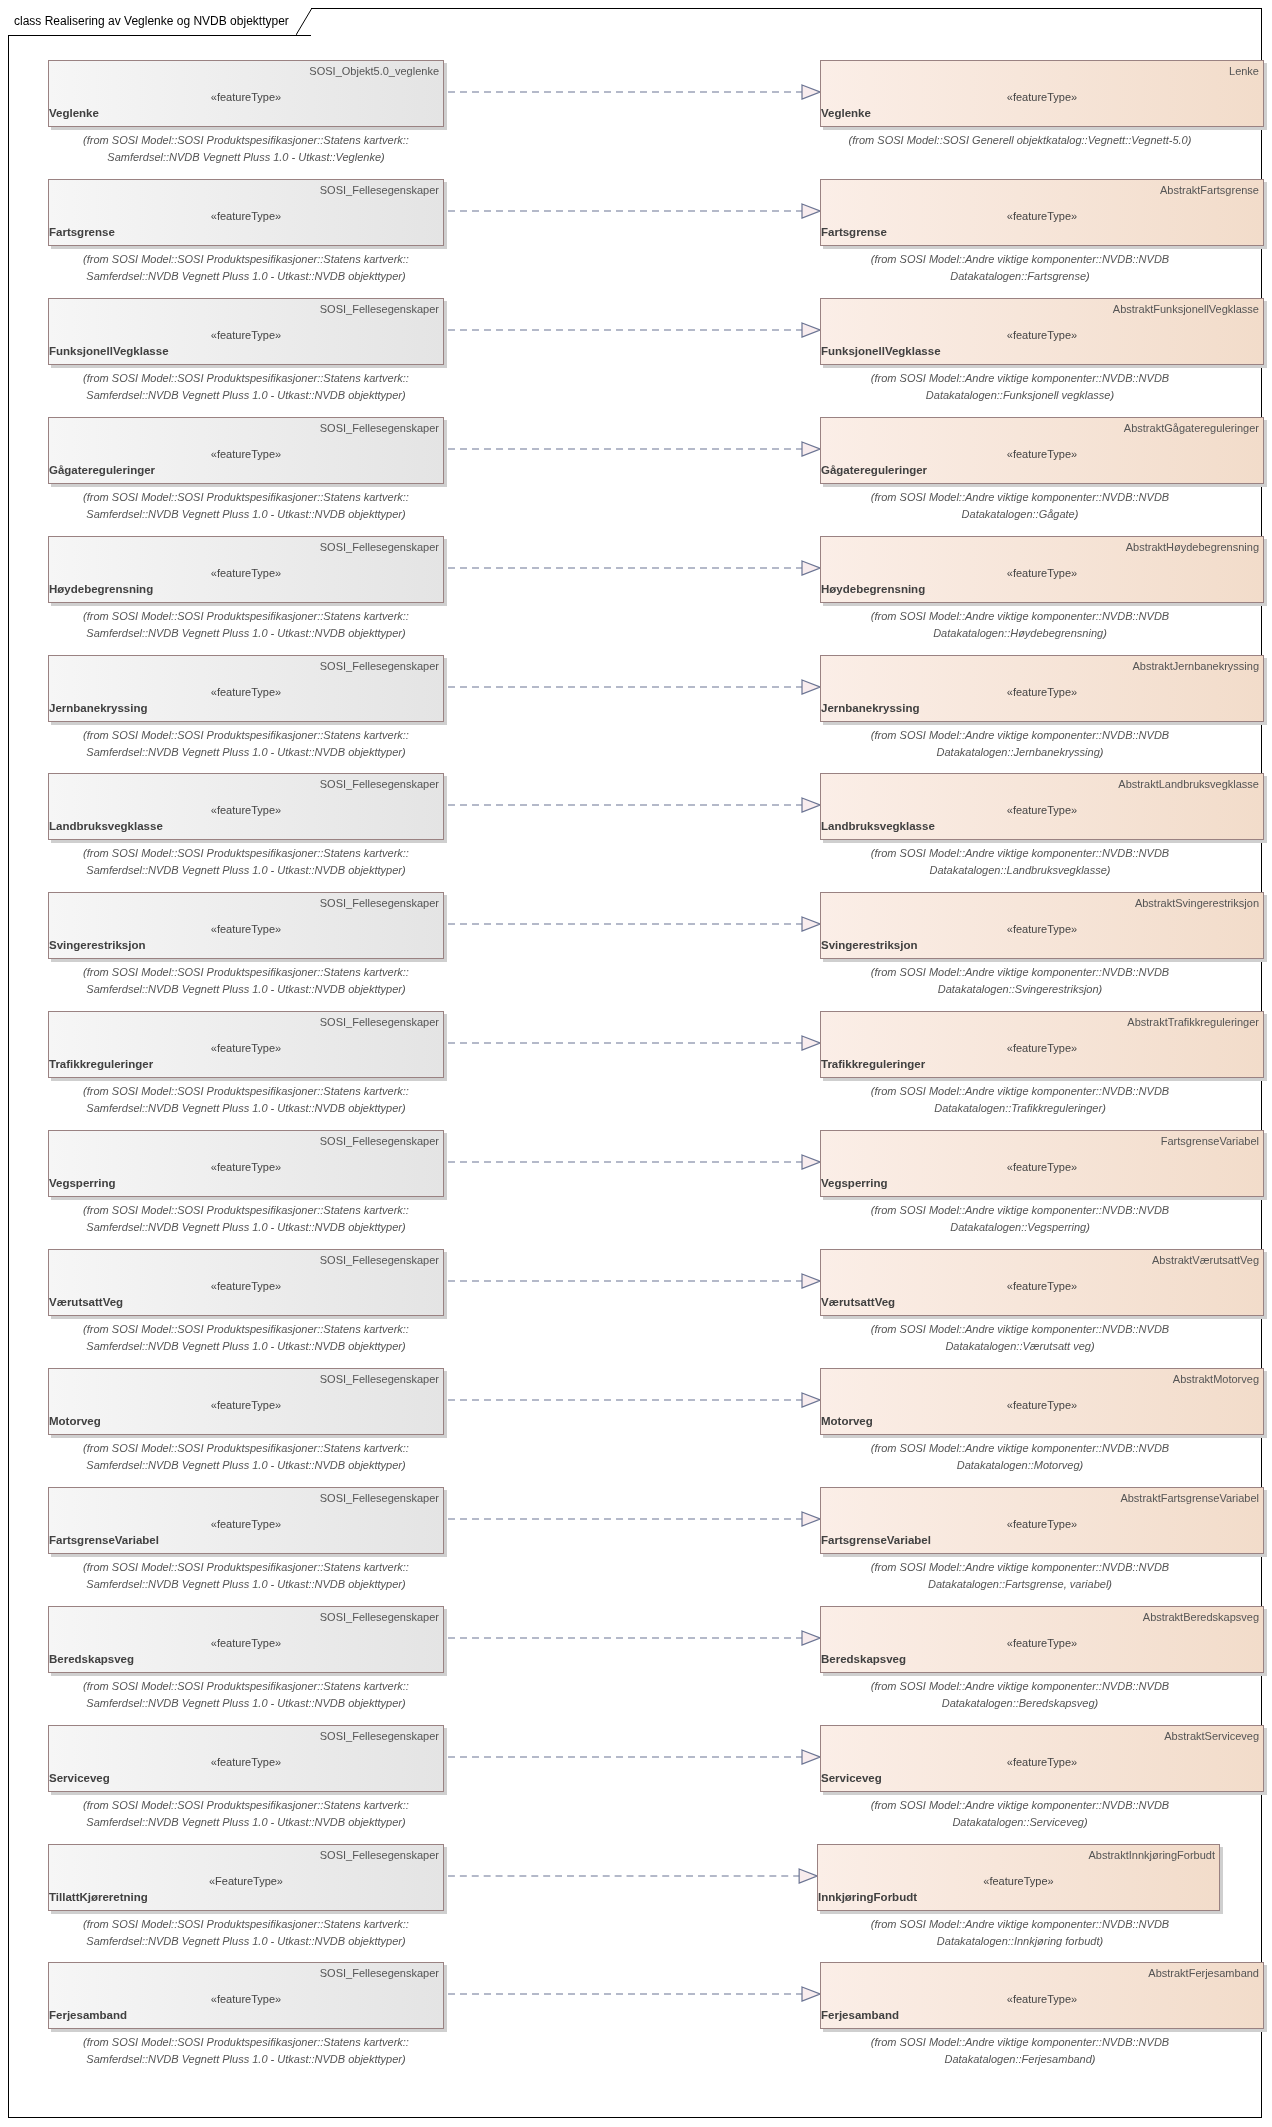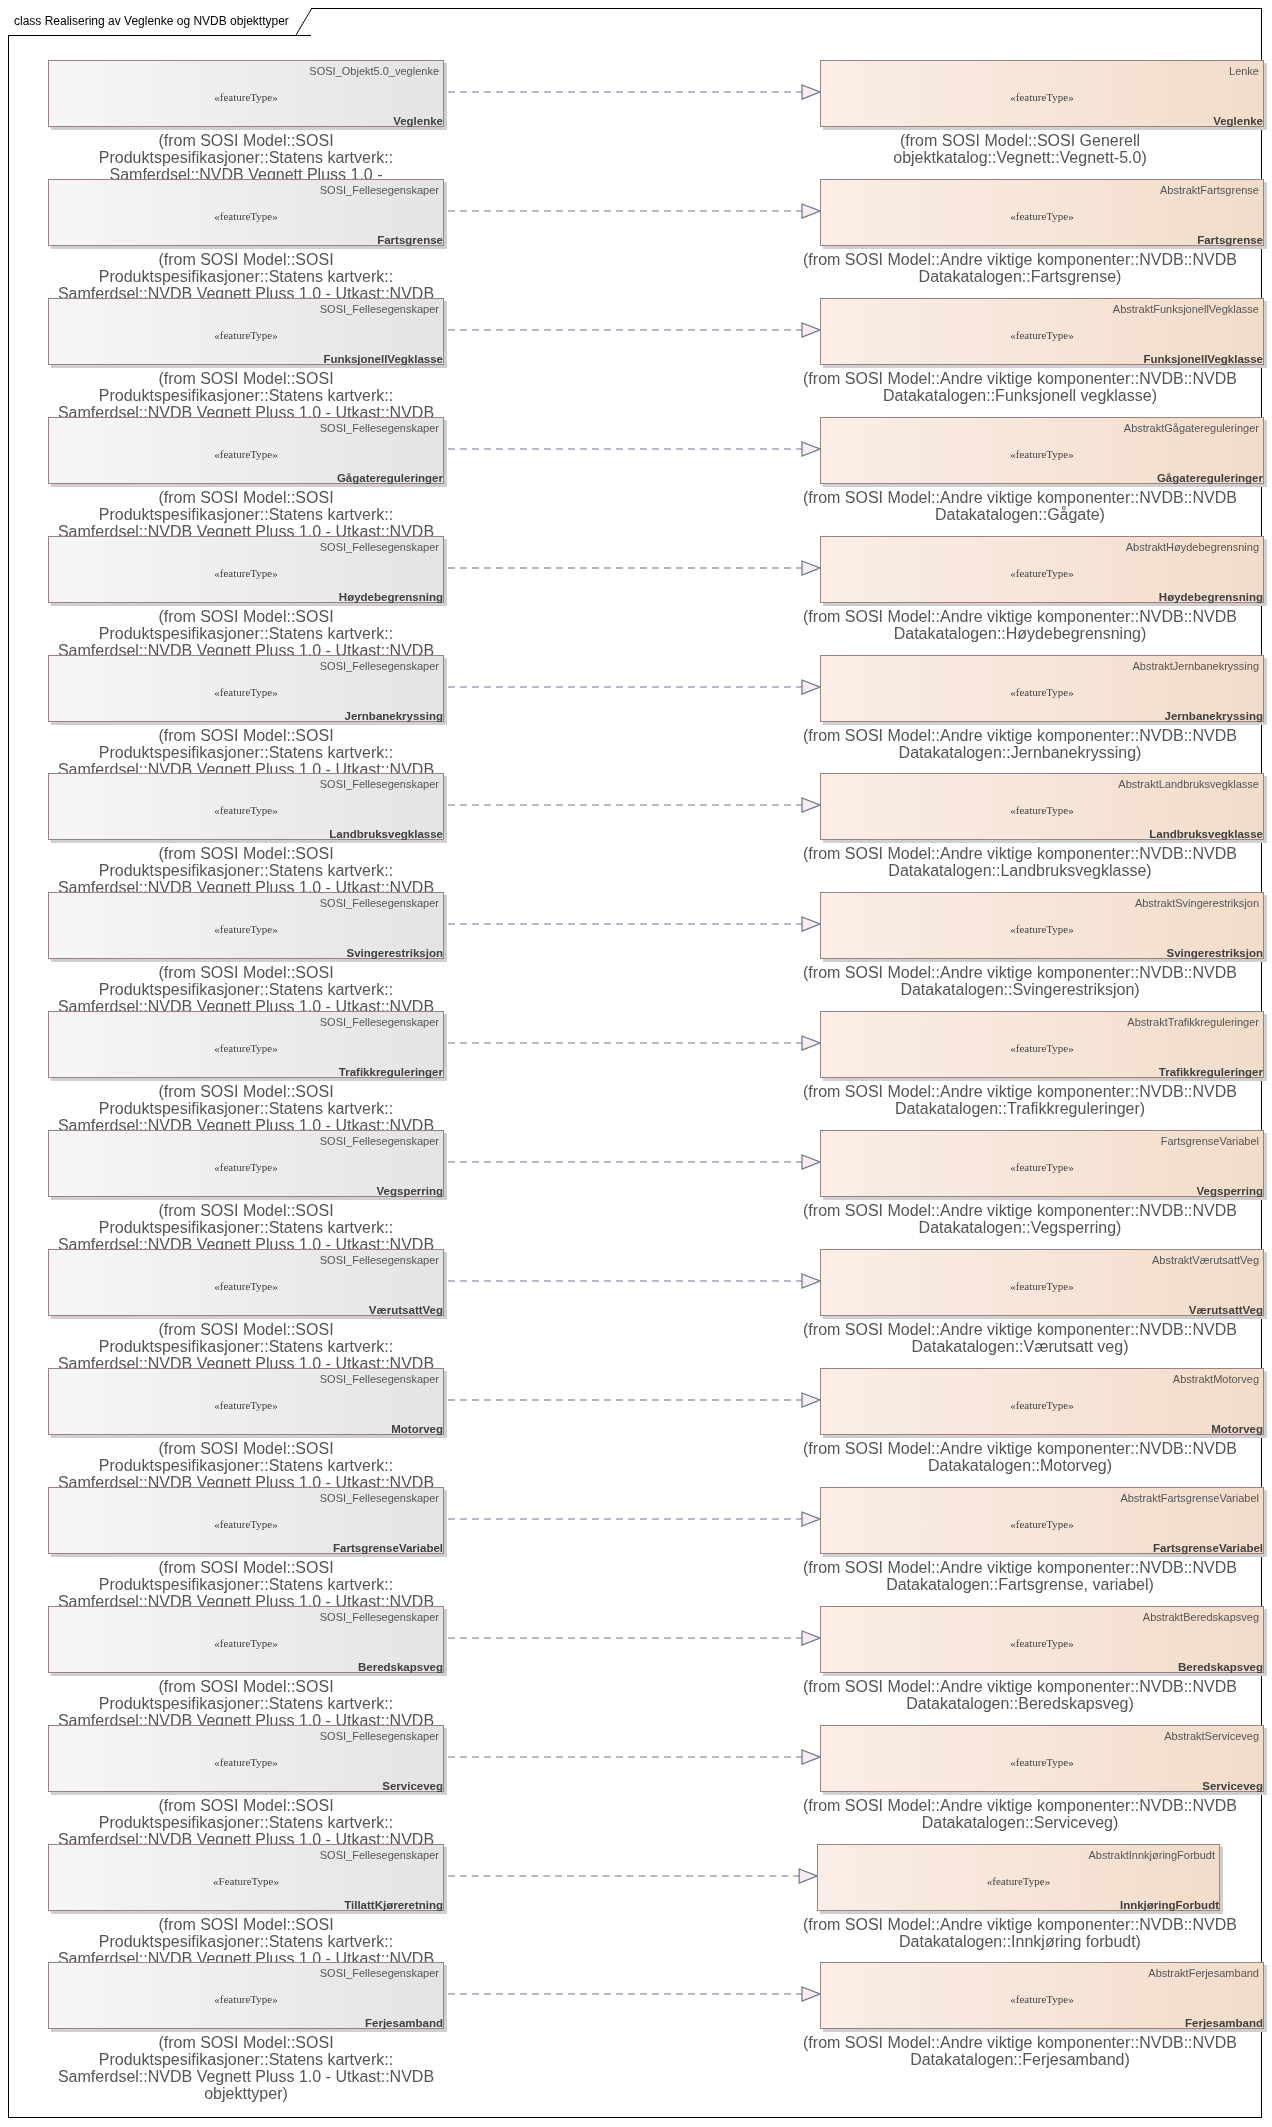--- a/index.html
+++ b/index.html
@@ -16,24 +16,24 @@
   .box { position: absolute; height: 67px; box-sizing: border-box;
          border: 1px solid #9a8282; box-shadow: 3px 3px 0 #cfcfcf; }
   .box.left  { left: 48px; width: 396px;
                background: linear-gradient(to right, #f6f6f6, #e4e4e4); }
   .box.right { left: 820px; width: 444px;
                background: linear-gradient(to right, #fbeee7, #f2dcca); }
   .box.right.wide { left: 817px; width: 403px; }
   .parent { position: absolute; right: 4px; top: 4px; font-size: 11px; 
             color: #555; white-space: nowrap; }
   .stereo { position: absolute; left: 0; right: 0; top: 30px; text-align: center;
-            font-size: 11px; color: #444; font-family: Liberation Serif, serif; }
-  .name { position: absolute; left: 0; right: 0; top: 54px; text-align: right;
+            font-size: 11px; color: #444; }
+  .name { position: absolute; left: 0; right: 0; top: 46px; text-align: left;
           font-size: 11.5px; font-weight: bold; color: #404040; }
-  .from { position: absolute; text-align: center; font-size: 16px; 
+  .from { position: absolute; text-align: center; font-size: 11px; font-style: italic;
           color: #555; line-height: 17px; }
   .from.left  { left: 48px; width: 396px; top: 72px; }
   .from.right { left: 800px; width: 440px; top: 72px; }
   .connector { position: absolute; left: 444px; width: 376px; top: 22px; height: 20px; }
 </style>
 </head>
 <body>
 
 <div class="frame"></div>
 <div class="frame-tab">

